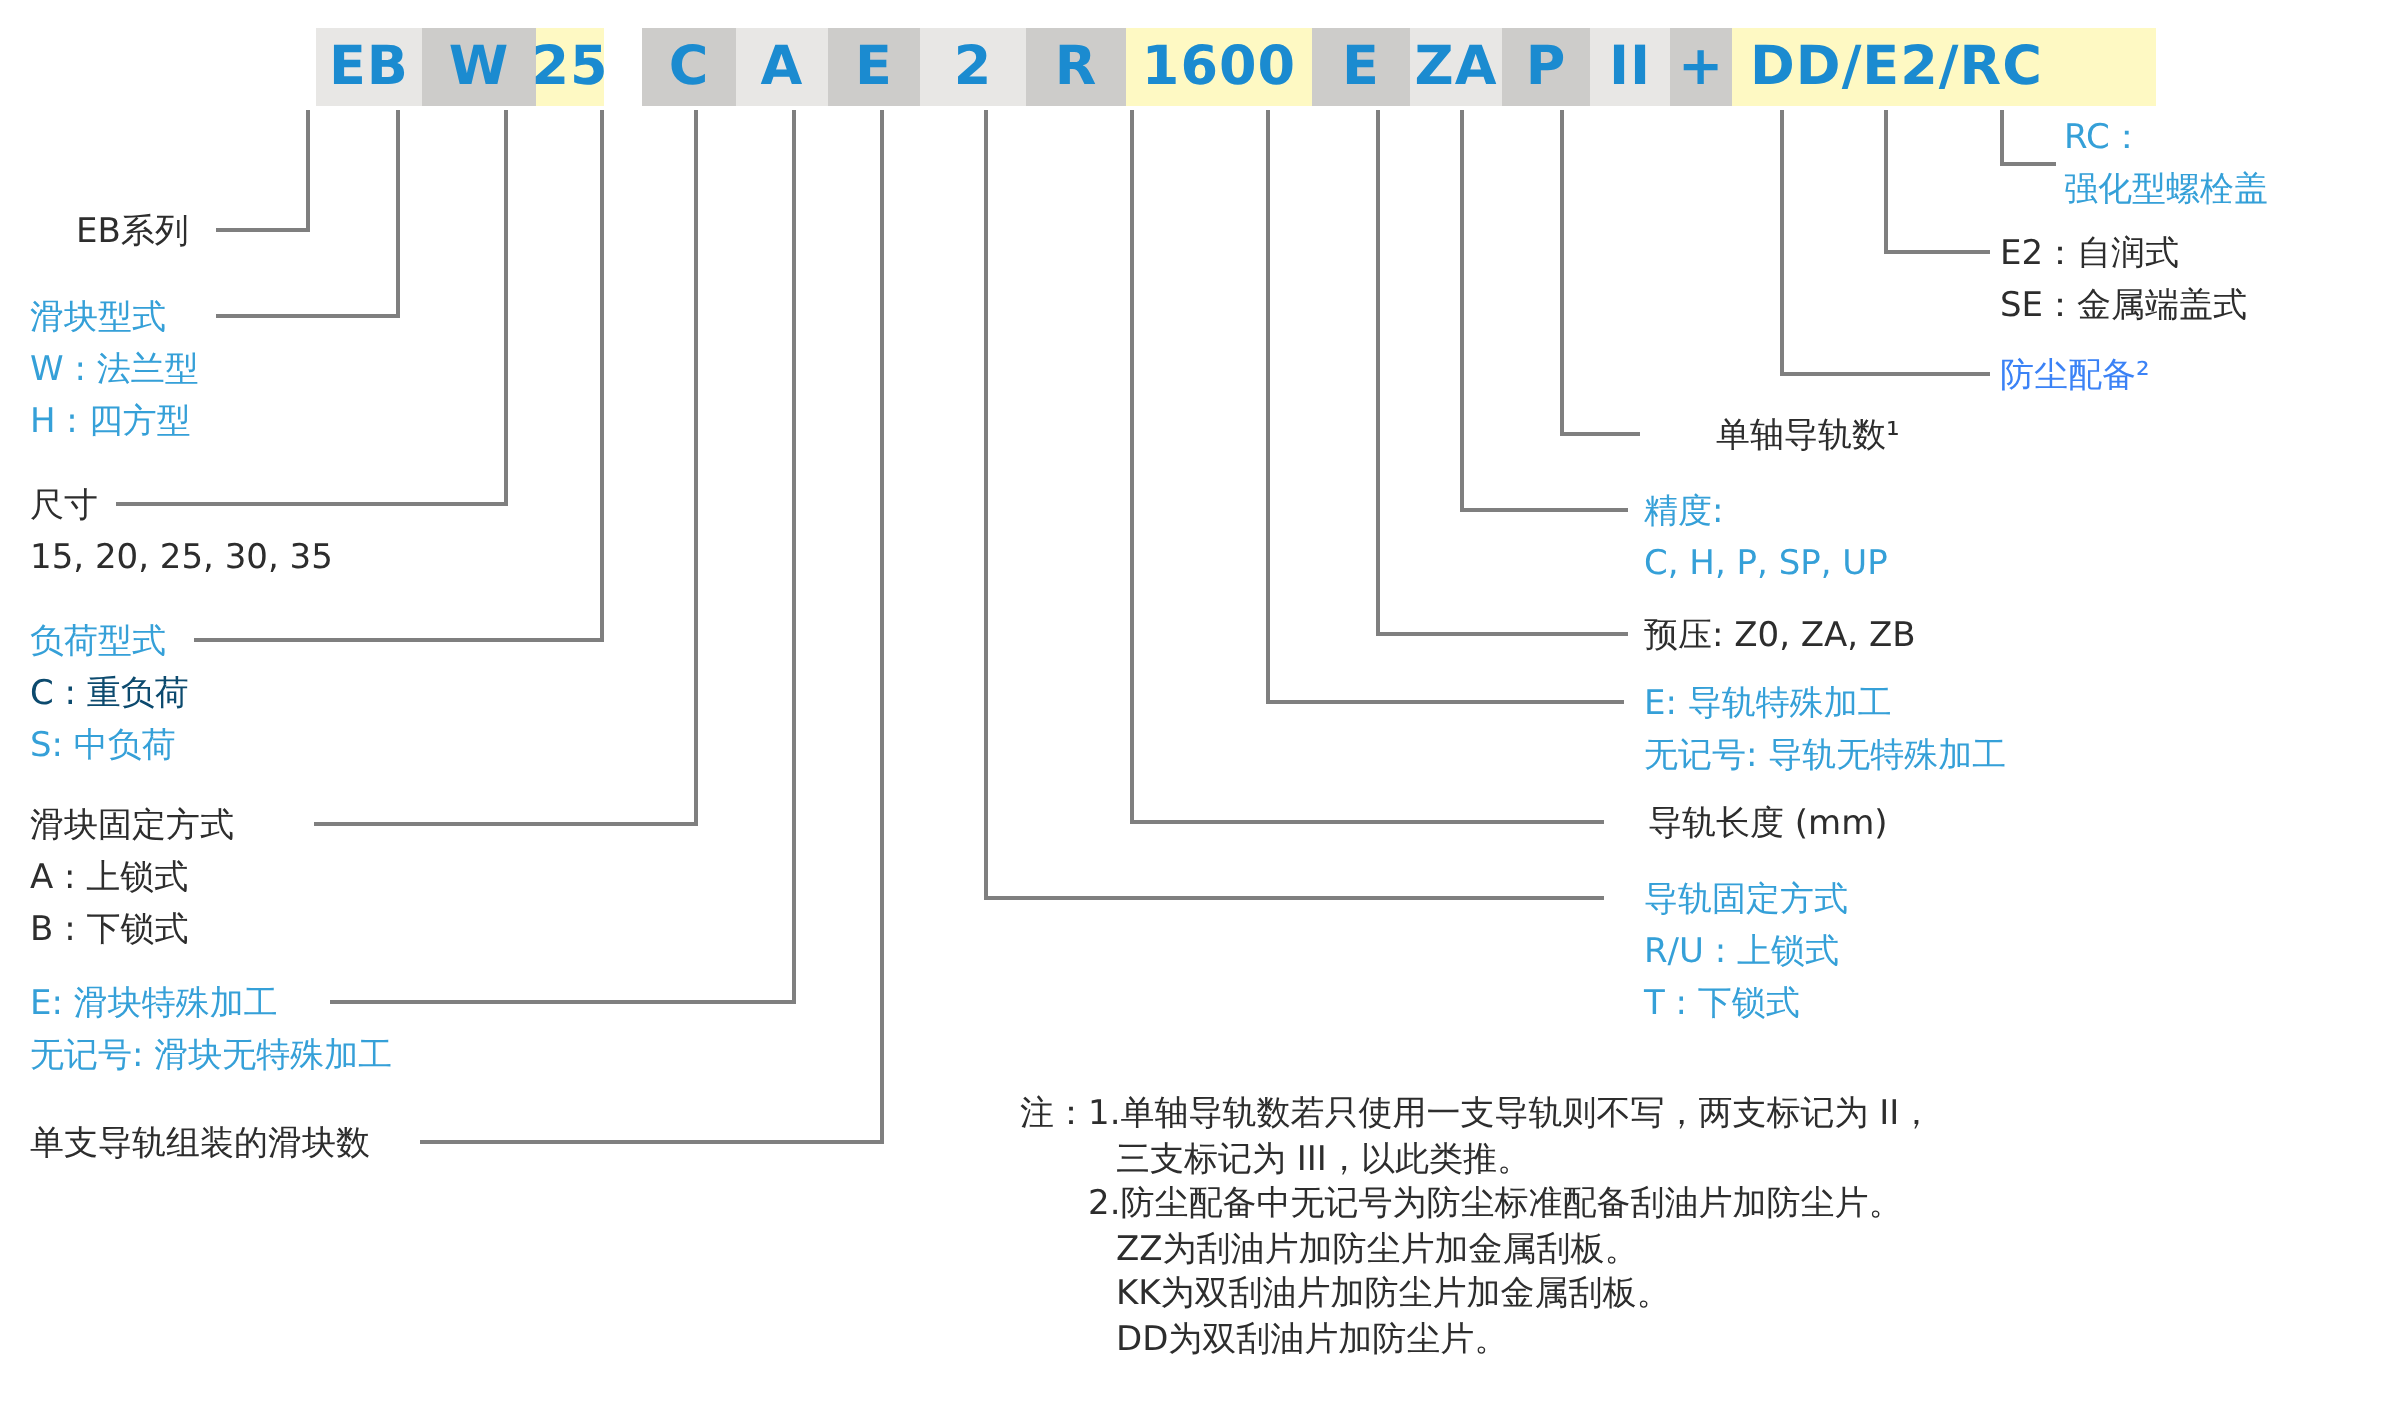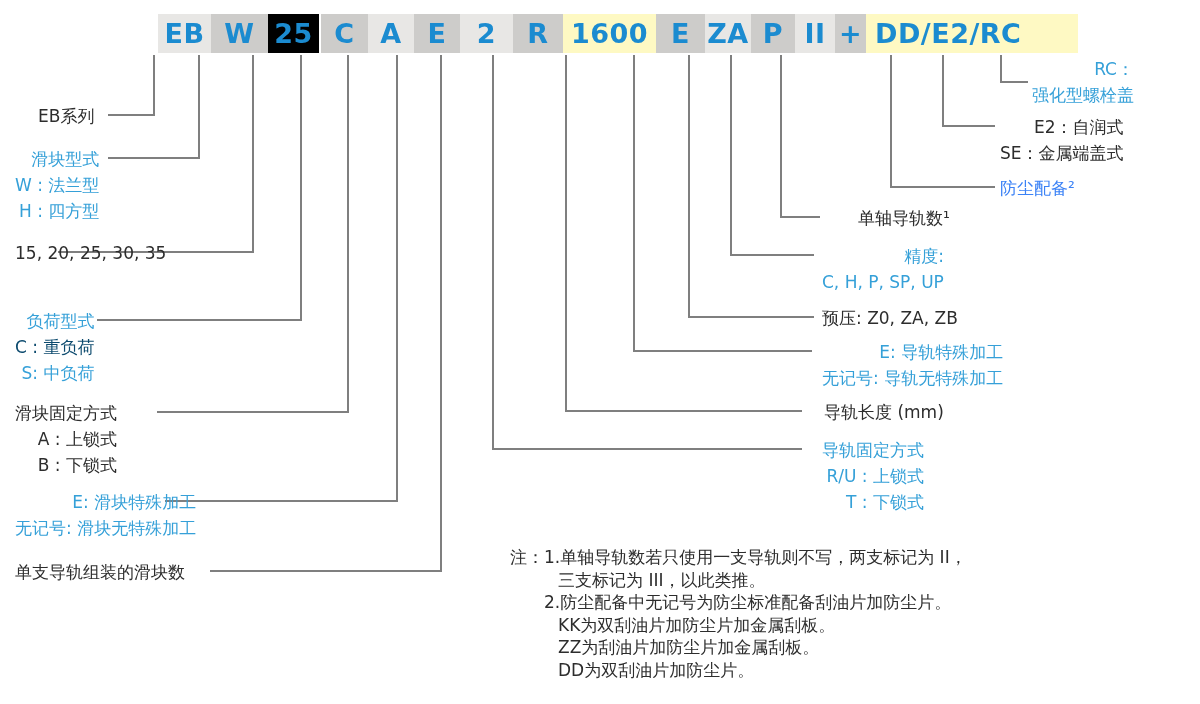--- a/index.html
+++ b/index.html
@@ -10,34 +10,34 @@
   .bar { position:absolute; left:0; top:0; width:1200px; height:60px; }
   .seg {
     position:absolute; top:14px; height:39px;
     display:flex; align-items:center; justify-content:center;
     font-weight:bold; font-size:27px; letter-spacing:0.5px;margin-left:48px;
   }
   .seg.light { background:#e8e7e5; }
   .seg.dark  { background:#cdccca; }
   .seg.flush { justify-content:flex-start; padding-left:9px; box-sizing:border-box; }
   .vline, .hline { position:absolute; }
-  .lbl { position:absolute;text-align:right; }
+  .lbl { position:absolute; }
   .lbl .ln { height:26px; line-height:26px; font-size:17px; white-space:nowrap; }
   .notes { position:absolute; display:flex; font-size:17px; }
   .notes .ln { line-height:22.5px; white-space:nowrap; }
   .notes .prefix { line-height:22.5px; white-space:nowrap; }
 </style>
 </head>
 <body>
 
 <div class="canvas">
   <div class="bar" id="bar">
       <div class="seg light" style="left: 110px; width: 53px; color: rgb(27, 139, 208); background: rgb(232, 231, 229);">EB</div>
       <div class="seg dark" style="left: 163px; width: 57px; color: rgb(27, 139, 208); background: rgb(205, 204, 202);">W</div>
-      <div class="seg light" style="left: 220px; width: 51px; color: rgb(27, 139, 208); background: #000000;">25</div>
+      <div class="seg light" style="left: 220px; width: 34px; color: rgb(27, 139, 208); background: #fef9c3;">25</div>
       <div class="seg dark" style="left: 273px; width: 47px; color: rgb(27, 139, 208); background: rgb(205, 204, 202);">C</div>
       <div class="seg light" style="left: 320px; width: 46px; color: rgb(27, 139, 208); background: rgb(232, 231, 229);">A</div>
       <div class="seg dark" style="left: 366px; width: 46px; color: rgb(27, 139, 208); background: rgb(205, 204, 202);">E</div>
       <div class="seg light" style="left: 412px; width: 53px; color: rgb(27, 139, 208); background: rgb(232, 231, 229);">2</div>
       <div class="seg dark" style="left: 465px; width: 50px; color: rgb(27, 139, 208); background: rgb(205, 204, 202);">R</div>
       <div class="seg light" style="left: 515px; width: 93px; color: rgb(27, 139, 208); background: #fef9c3;">1600</div>
       <div class="seg dark" style="left: 608px; width: 49px; color: rgb(27, 139, 208); background: rgb(205, 204, 202);">E</div>
       <div class="seg light" style="left: 657px; width: 46px; color: rgb(27, 139, 208); background: rgb(232, 231, 229);">ZA</div>
       <div class="seg dark" style="left: 703px; width: 44px; color: rgb(27, 139, 208); background: rgb(205, 204, 202);">P</div>
       <div class="seg light" style="left: 747px; width: 40px; color: rgb(27, 139, 208); background: rgb(232, 231, 229);">II</div>
@@ -81,20 +81,21 @@
   <div id="labels">
       <div class="lbl" style="left: 38px; top: 103px;">
         <div class="ln" style="color: rgb(45, 45, 45);">EB系列</div>
       </div>
       <div class="lbl" style="left: 15px; top: 146px;">
         <div class="ln" style="color: rgb(53, 160, 216);">滑块型式</div>
         <div class="ln" style="color: rgb(53, 160, 216);">W : 法兰型</div>
         <div class="ln" style="color: rgb(53, 160, 216);">H : 四方型</div>
       </div>
       <div class="lbl" style="left: 15px; top: 240px;">
+        <div class="ln" style="color: rgb(45, 45, 45);">尺寸</div>
         <div class="ln" style="color: rgb(45, 45, 45);">15, 20, 25, 30, 35</div>
       </div>
       <div class="lbl" style="left: 15px; top: 308px;">
         <div class="ln" style="color: rgb(53, 160, 216);">负荷型式</div>
         <div class="ln" style="color: #0c4a6e;">C : 重负荷</div>
         <div class="ln" style="color: rgb(53, 160, 216);">S: 中负荷</div>
       </div>
       <div class="lbl" style="left: 15px; top: 400px;">
         <div class="ln" style="color: rgb(45, 45, 45);">滑块固定方式</div>
         <div class="ln" style="color: rgb(45, 45, 45);">A : 上锁式</div>
@@ -140,18 +141,18 @@
         <div class="ln" style="color: rgb(53, 160, 216);">RC：</div>
         <div class="ln" style="color: rgb(53, 160, 216);">强化型螺栓盖</div>
       </div>
     </div>
   <div class="notes" id="notes" style="left: 510px; top: 546px; color: rgb(45, 45, 45);">
     <span class="prefix">注：</span>
     <div id="noteLines">
         <div class="ln" style="margin-left: 0px;">1.单轴导轨数若只使用一支导轨则不写，两支标记为 II，</div>
         <div class="ln" style="margin-left: 14px;">三支标记为 III，以此类推。</div>
         <div class="ln" style="margin-left: 0px;">2.防尘配备中无记号为防尘标准配备刮油片加防尘片。</div>
+        <div class="ln" style="margin-left: 14px;">ZZ为刮油片加防尘片加金属刮板。</div>
         <div class="ln" style="margin-left: 14px;">KK为双刮油片加防尘片加金属刮板。</div>
-        <div class="ln" style="margin-left: 14px;">ZZ为刮油片加防尘片加金属刮板。</div>
         <div class="ln" style="margin-left: 14px;">DD为双刮油片加防尘片。</div>
       </div>
   </div>
 </div>
 
 </body></html>

